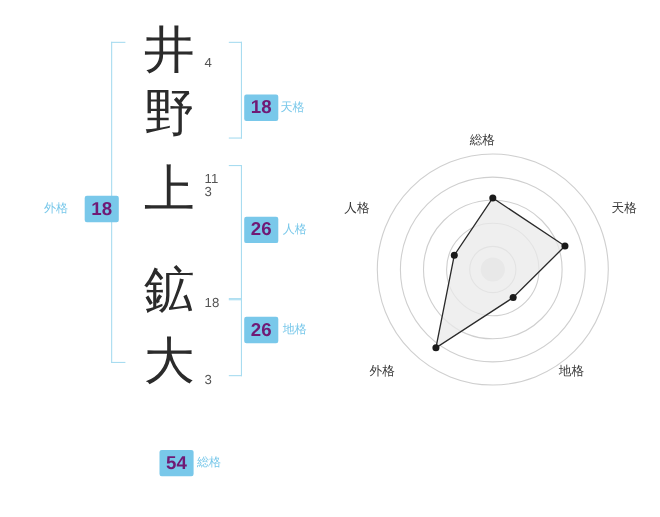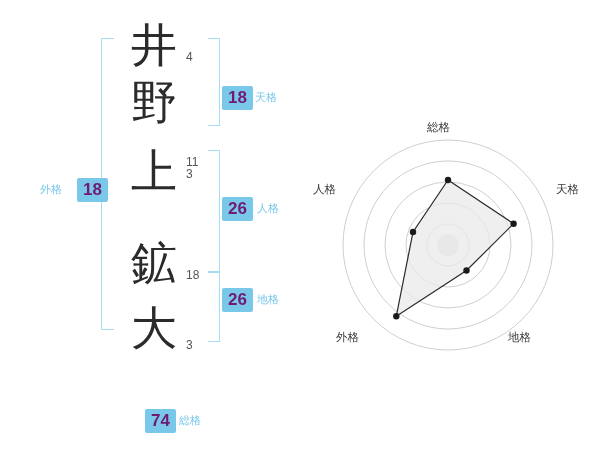--- a/index.html
+++ b/index.html
@@ -130,21 +130,21 @@
 
     <div class="chip" style="left:222px; top:86px;">18</div>
     <div class="chip-label" style="left:255px; top:91px;">天格</div>
 
     <div class="chip" style="left:222px; top:197px;">26</div>
     <div class="chip-label" style="left:257px; top:202px;">人格</div>
 
     <div class="chip" style="left:222px; top:288px;">26</div>
     <div class="chip-label" style="left:257px; top:293px;">地格</div>
 
-    <div class="chip" style="left:145px; top:409px;">74</div>
+    <div class="chip" style="left:145px; top:409px;">54</div>
     <div class="chip-label" style="left:179px; top:414px;">総格</div>
   </div>
 
   <div class="chart-panel">
 
     <svg width="300" height="470" viewBox="0 0 300 470">
 
       <g fill="none" stroke="#cfcfcf" stroke-width="1">
         <circle cx="148" cy="245" r="105"></circle>
         <circle cx="148" cy="245" r="84"></circle>

